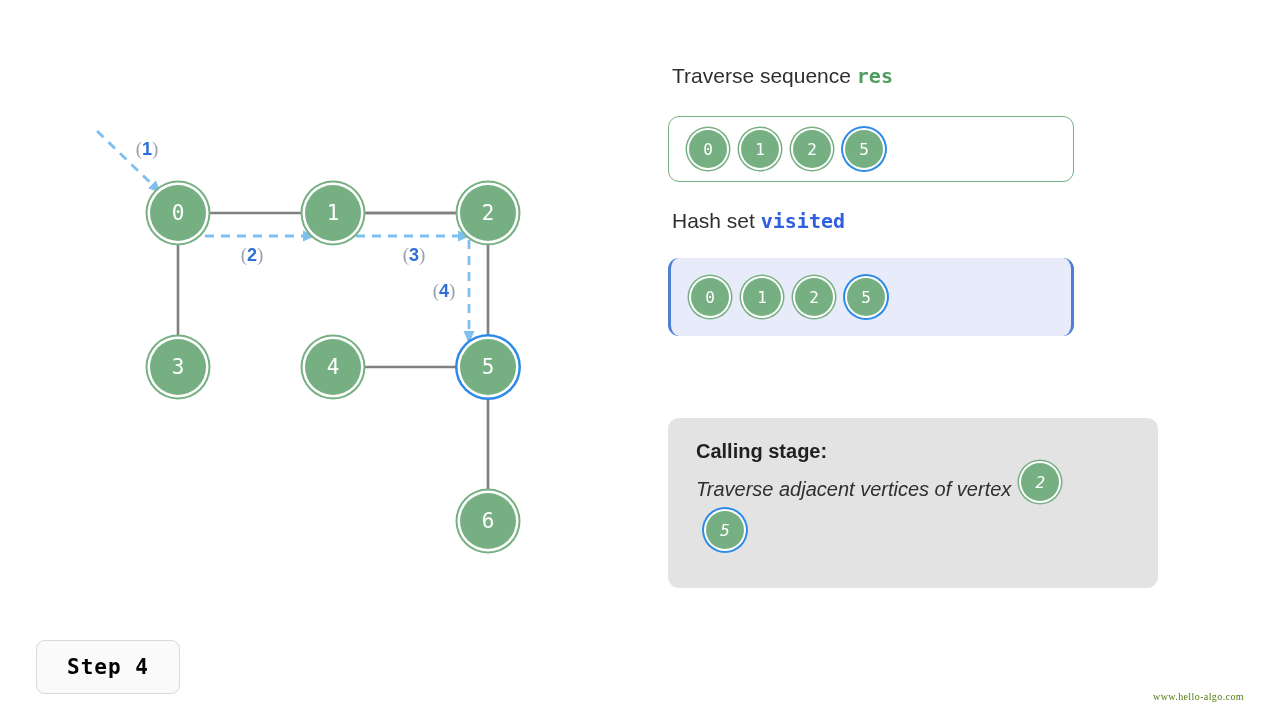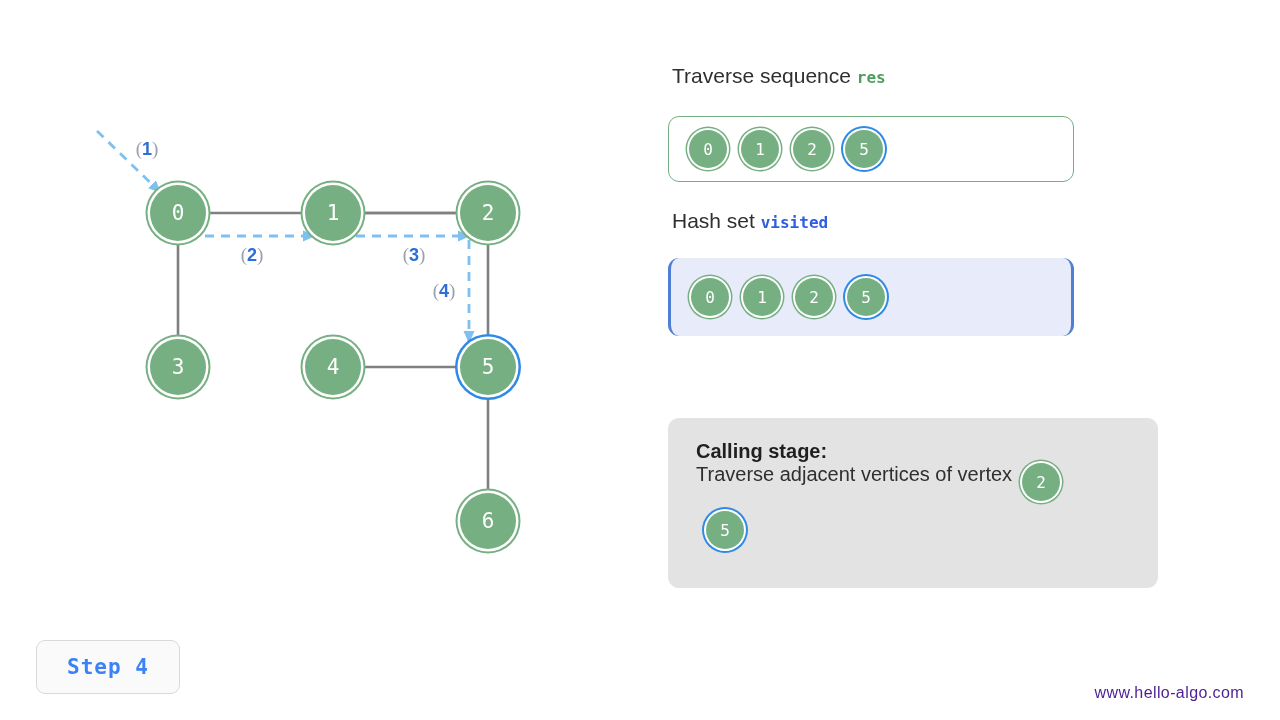--- a/index.html
+++ b/index.html
@@ -63,55 +63,55 @@
   #step-badge {
     position: absolute;
     left: 36px; top: 640px;
     width: 144px; height: 54px;
     border: 1.3px solid #d9d9d9;
     border-radius: 9px;
     background: #fafafa;
     display: flex;
     align-items: center;
     justify-content: center;
-    color: #3b82f6;
+    color: #000000;
     font-family: "DejaVu Sans Mono", "Liberation Mono", monospace;
     font-size: 21px;
     font-weight: 700;
     letter-spacing: 1px;
     box-sizing: border-box;
   }
 
   
   #watermark {
     position: absolute;
     right: 36px; bottom: 18px;
-    color: #4c1d95;
-    font-family: Liberation Sans, sans-serif;
-    font-size: 16px;
+    color: #4d7c0f;
+    font-family: Liberation Serif, serif;
+    font-size: 10px;
     letter-spacing: 0.4px;
   }
 
   
   #right-panel {
     position: absolute;
     left: 668px; top: 0;
     width: 600px; height: 720px;
   }
 
   .section-title {
     position: absolute;
     font-size: 21px;
     color: #2f2f2f;
     white-space: nowrap;
   }
   .section-title .code {
     font-family: "DejaVu Sans Mono", "Liberation Mono", monospace;
     font-weight: 700;
-    font-size: 16px;
+    font-size: 20px;
     text-align: right;
   }
   .code.green { color: #4f9d5d; }
   .code.blue  { color: #2f5fe0; }
 
   .collection {
     position: absolute;
     box-sizing: border-box;
     display: flex;
     align-items: center;
@@ -166,25 +166,26 @@
     padding: 22px 28px 0 28px;
   }
   #stage-title {
     font-size: 20px;
     font-weight: 700;
     color: #1f1f1f;
     margin-bottom: 0;
   }
   .stage-line {
     display: flex;
-    align-items: flex-start;
+    align-items: flex-end;
     font-size: 20px;
     color: #2f2f2f;
     margin-bottom: 10px;
     white-space: nowrap;
+    font-style: italic;
   }
   .stage-line .chip { margin-left: 10px; }
 </style>
 </head>
 <body>
 
 <div id="graph-panel">
 
   <svg id="graph-svg" width="640" height="620">
     <defs>

